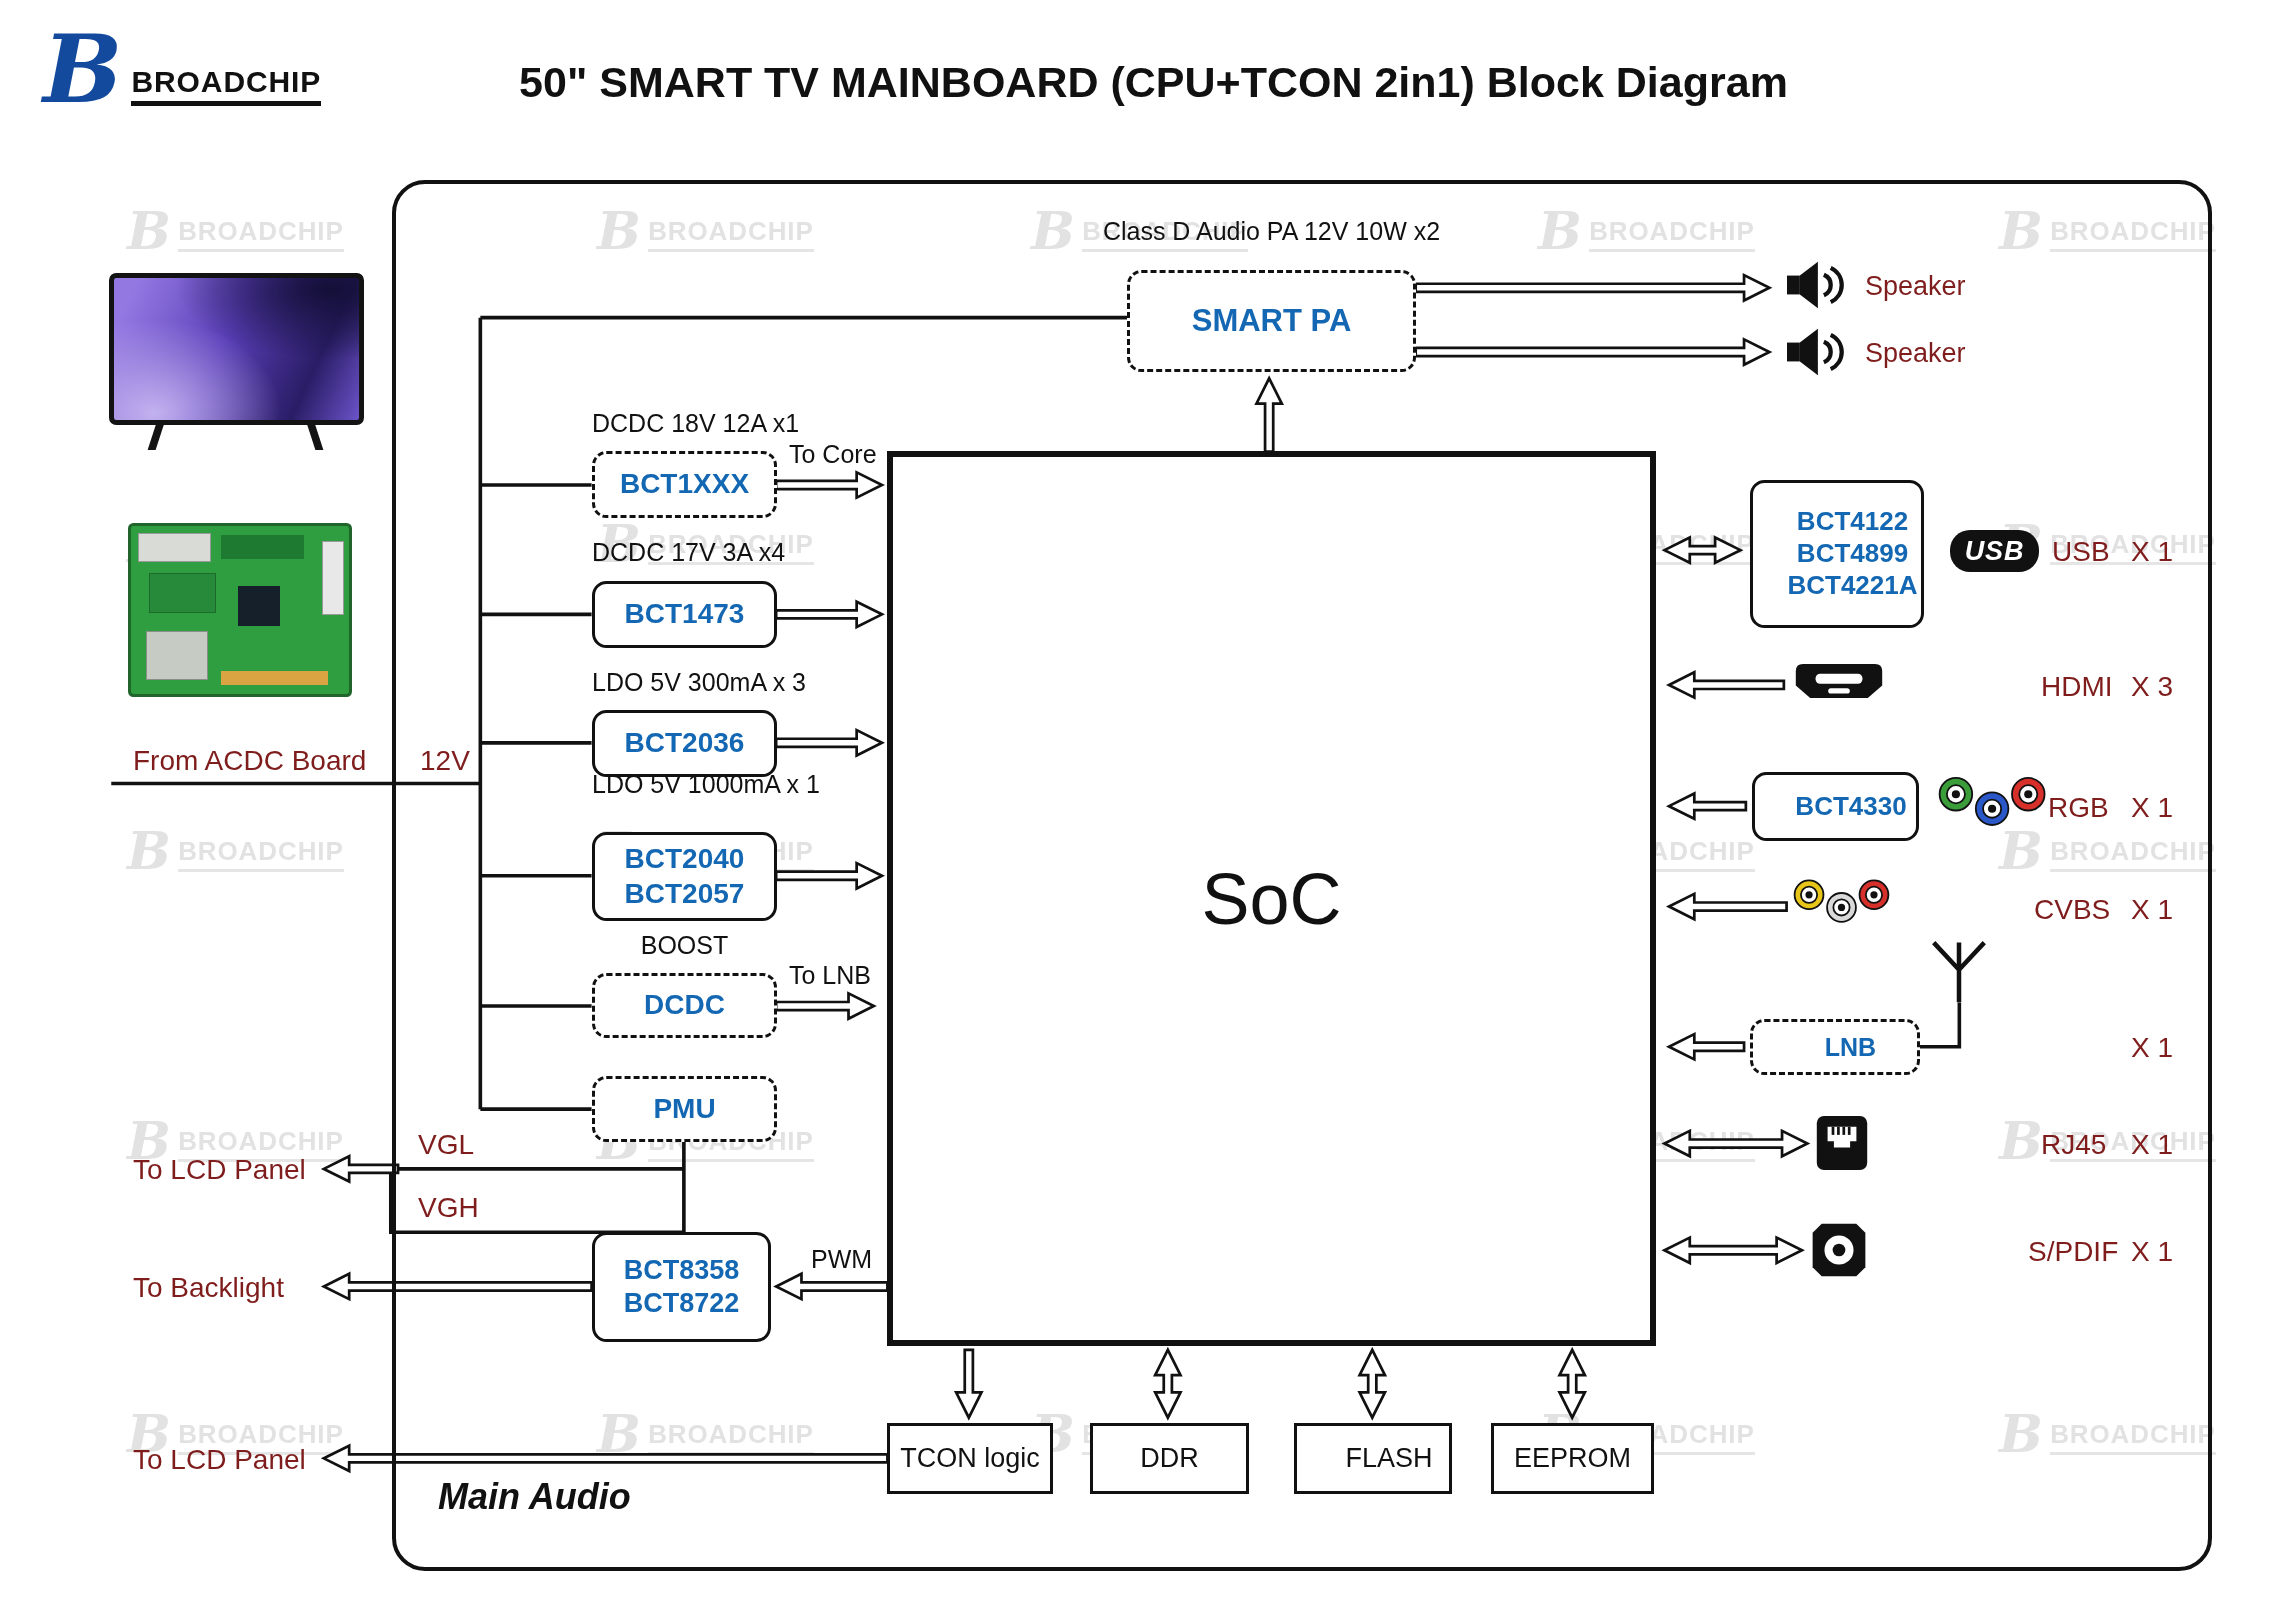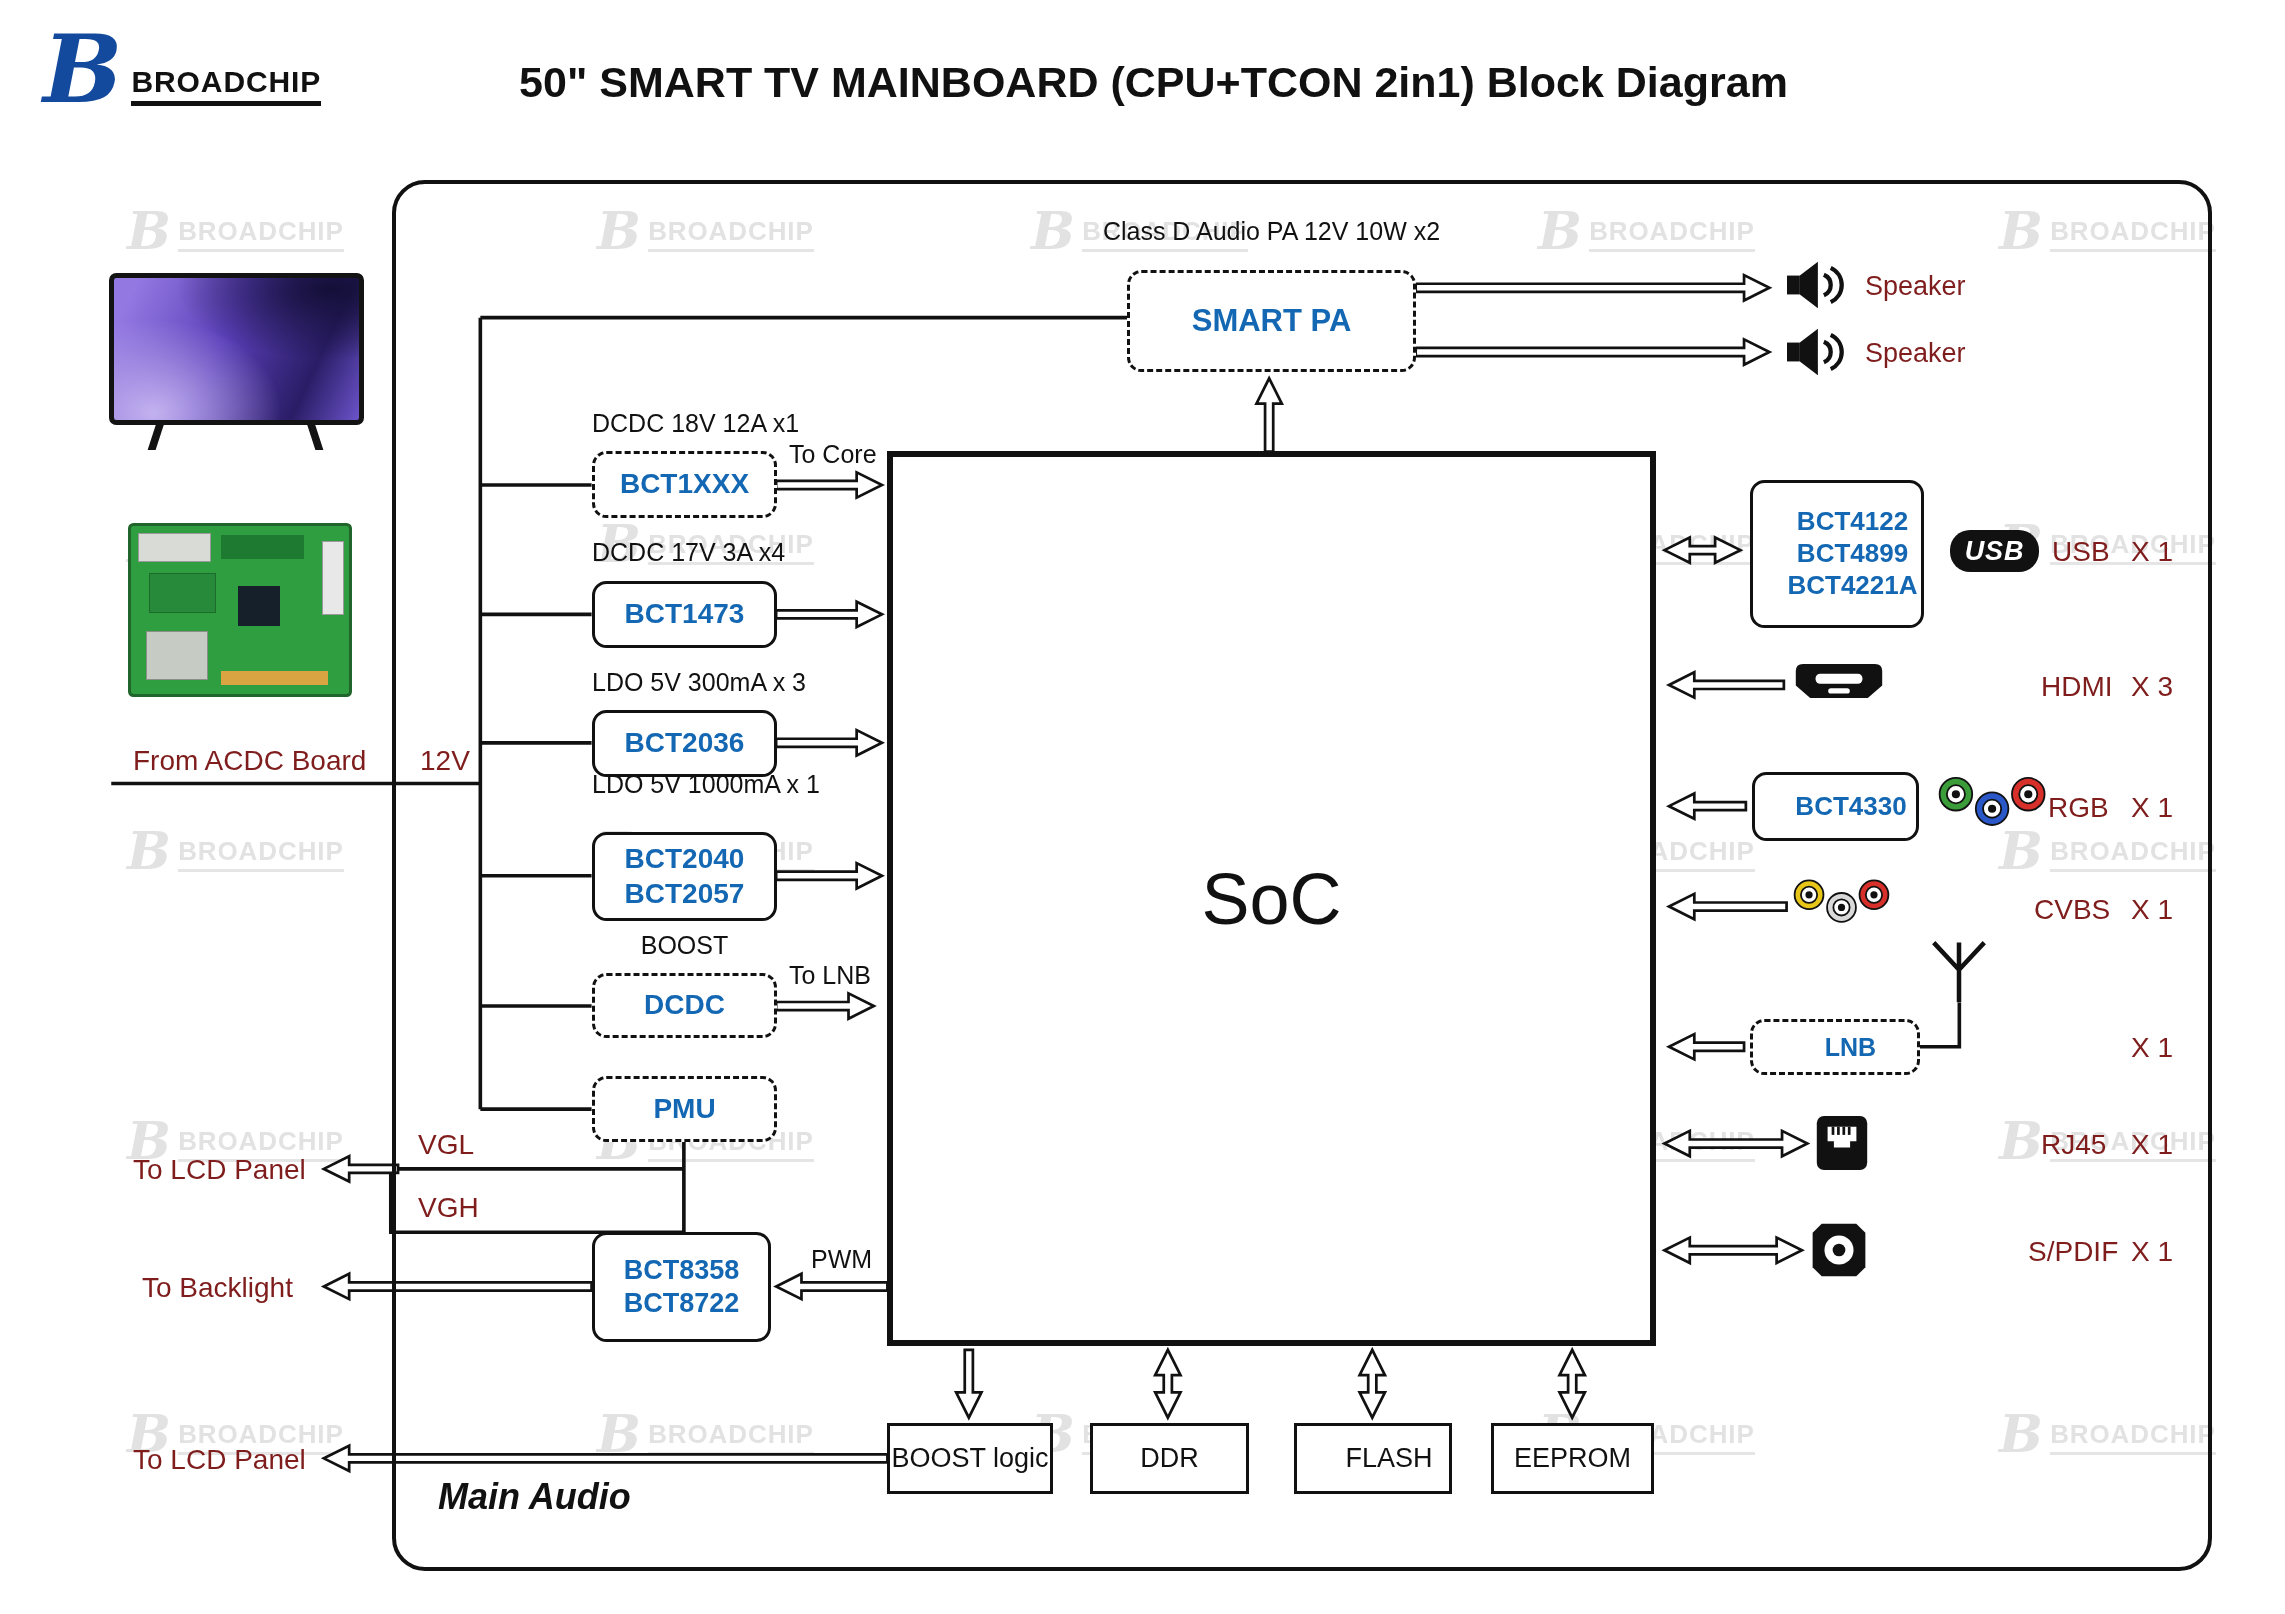--- a/index.html
+++ b/index.html
@@ -278,25 +278,25 @@
 
 <div class="abs lbl" style="left:418px;top:1129px;z-index:2;">VGL</div>
 <div class="abs lbl" style="left:418px;top:1192px;z-index:2;">VGH</div>
 <div class="abs lbl" style="left:133px;top:1154px;z-index:2;">To LCD Panel</div>
 
 <div class="abs chip" style="left:592px;top:1232px;width:179px;height:110px;font-size:27px;z-index:2;">
   <span>BCT8358</span>
   <span>BCT8722</span>
 </div>
 <div class="abs caption" style="left:811px;top:1245px;z-index:2;">PWM</div>
-<div class="abs lbl" style="left:142px;top:1272px;z-index:2;text-align:center;">To Backlight</div>
+<div class="abs lbl" style="left:133px;top:1272px;z-index:2;text-align:center;">To Backlight</div>
 
 <div class="abs lbl" style="left:133px;top:1444px;z-index:2;">To LCD Panel</div>
 <div class="abs membox" style="left:887px;top:1423px;width:166px;height:71px;z-index:2;">
-  <span>BOOST logic</span>
+  <span>TCON logic</span>
 </div>
 <div class="abs membox" style="left:1090px;top:1423px;width:159px;height:71px;z-index:2;">
   <span>DDR</span>
 </div>
 <div class="abs membox" style="left:1294px;top:1423px;width:158px;height:71px;z-index:2;padding-left:32px;">
   <span>FLASH</span>
 </div>
 <div class="abs membox" style="left:1491px;top:1423px;width:163px;height:71px;z-index:2;">
   <span>EEPROM</span>
 </div>

